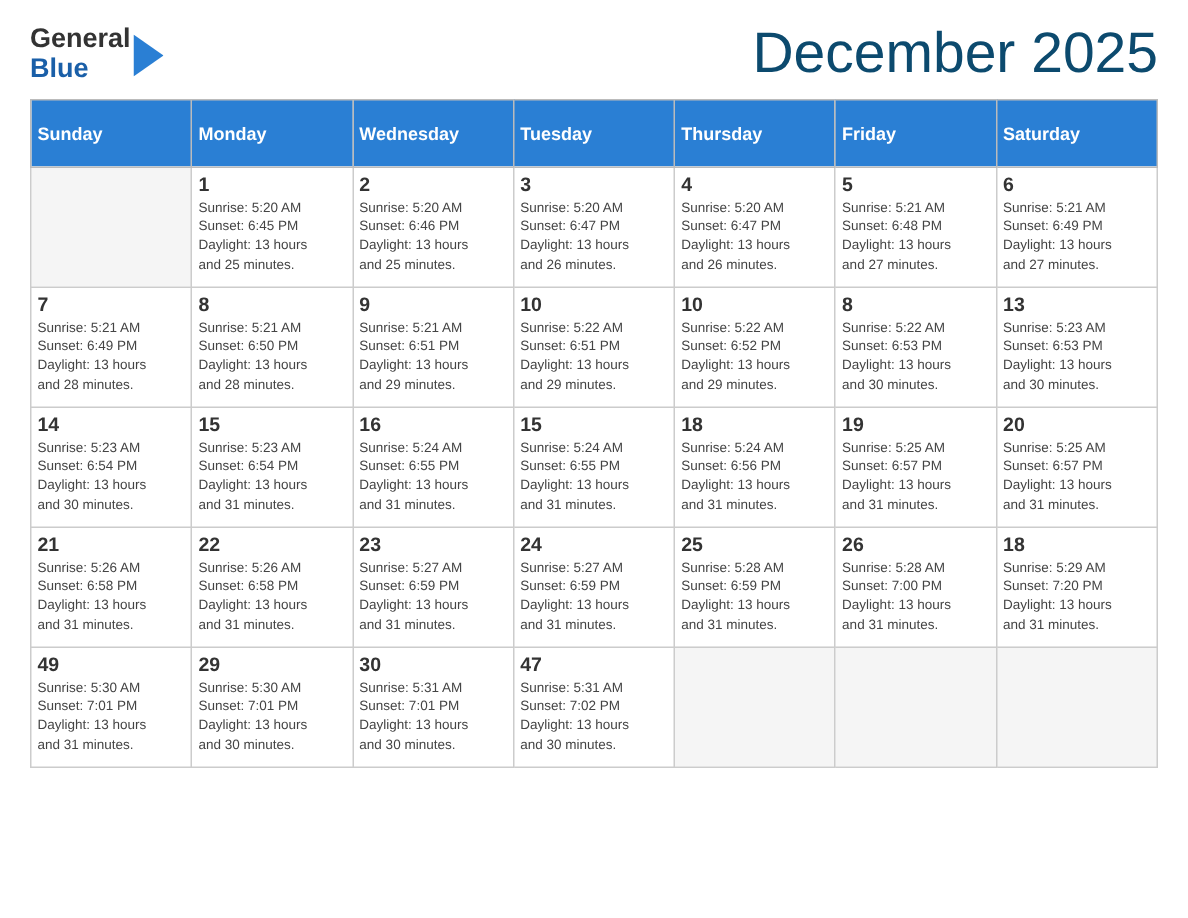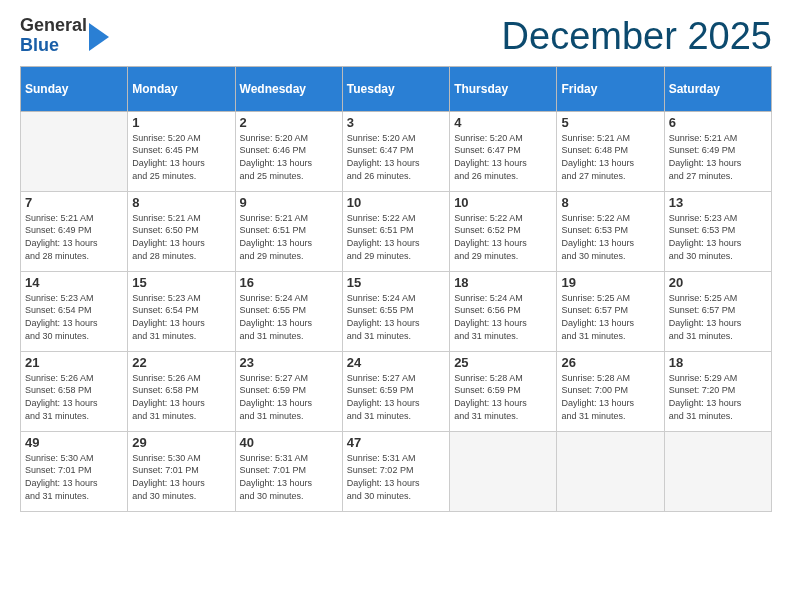--- a/index.html
+++ b/index.html
@@ -326,21 +326,21 @@
 and 31 minutes.</div>
           </td>
           <td>
             <span class="day-num">29</span>
             <div class="day-info" style="white-space: pre-line;">Sunrise: 5:30 AM
 Sunset: 7:01 PM
 Daylight: 13 hours
 and 30 minutes.</div>
           </td>
           <td>
-            <span class="day-num">40</span>
+            <span class="day-num">30</span>
             <div class="day-info" style="white-space: pre-line;">Sunrise: 5:31 AM
 Sunset: 7:01 PM
 Daylight: 13 hours
 and 30 minutes.</div>
           </td>
           <td>
             <span class="day-num">47</span>
             <div class="day-info" style="white-space: pre-line;">Sunrise: 5:31 AM
 Sunset: 7:02 PM
 Daylight: 13 hours

